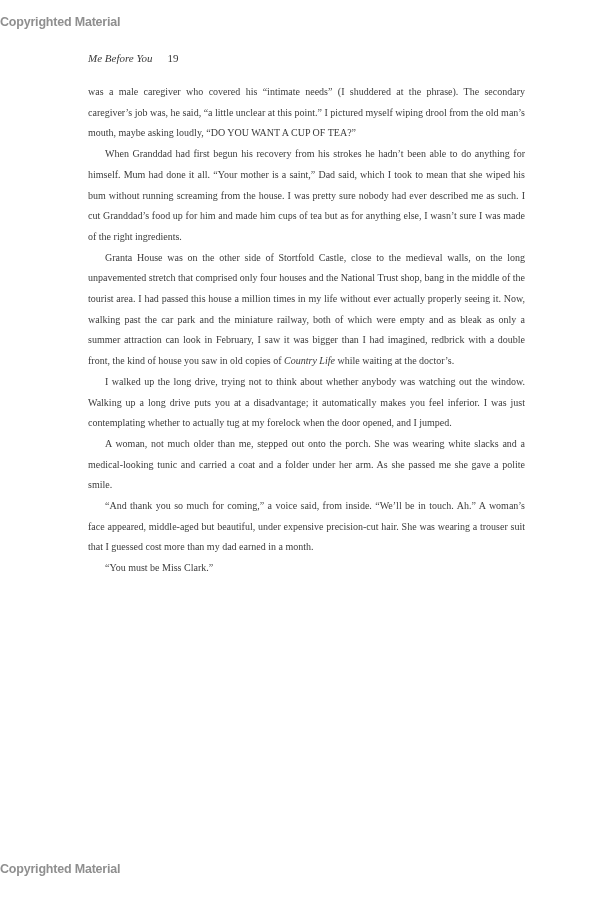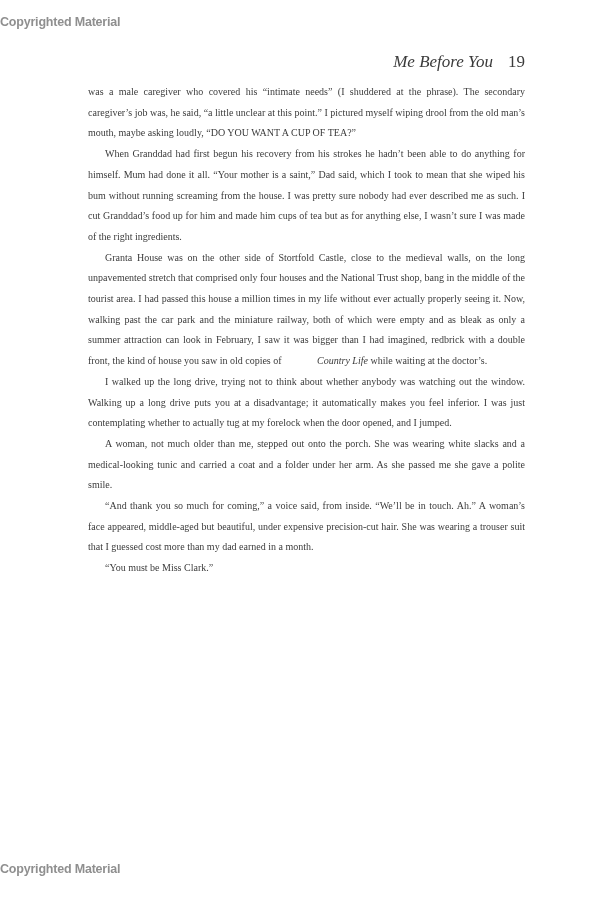--- a/index.html
+++ b/index.html
@@ -27,22 +27,22 @@
     letter-spacing: -0.2px;
     color: #8f8f8f;
   }
   .copyright.top { top: 15px; }
   .copyright.bottom { top: 862px; }
   .running-head {
     position: absolute;
     left: 88px;
     top: 52px;
     width: 437px;
-    text-align: right;
-    font-size: 17px;
+    text-align: left;
+    font-size: 11px;
     color: #3b3b3b;
   }
   .running-head .book-title {
     font-style: italic;
     margin-right: 15px;
   }
   .body-text {
     position: absolute;
     left: 88px;
     top: 82px;
@@ -52,21 +52,21 @@
     text-align: justify;
     color: #3b3b3b;
   }
   .body-text p {
     margin: 0;
     padding: 0;
   }
   .body-text p.indent {
     text-indent: 17px;
   }
-  .em { font-style: italic; margin-left: 33px; }
+  .em { font-style: italic; }
 </style>
 </head>
 <body>
 
 <div class="page">
 
   <div class="copyright top">Copyrighted Material</div>
 
   <div class="running-head">
     <span class="book-title">Me Before You</span><span class="page-number">19</span>

